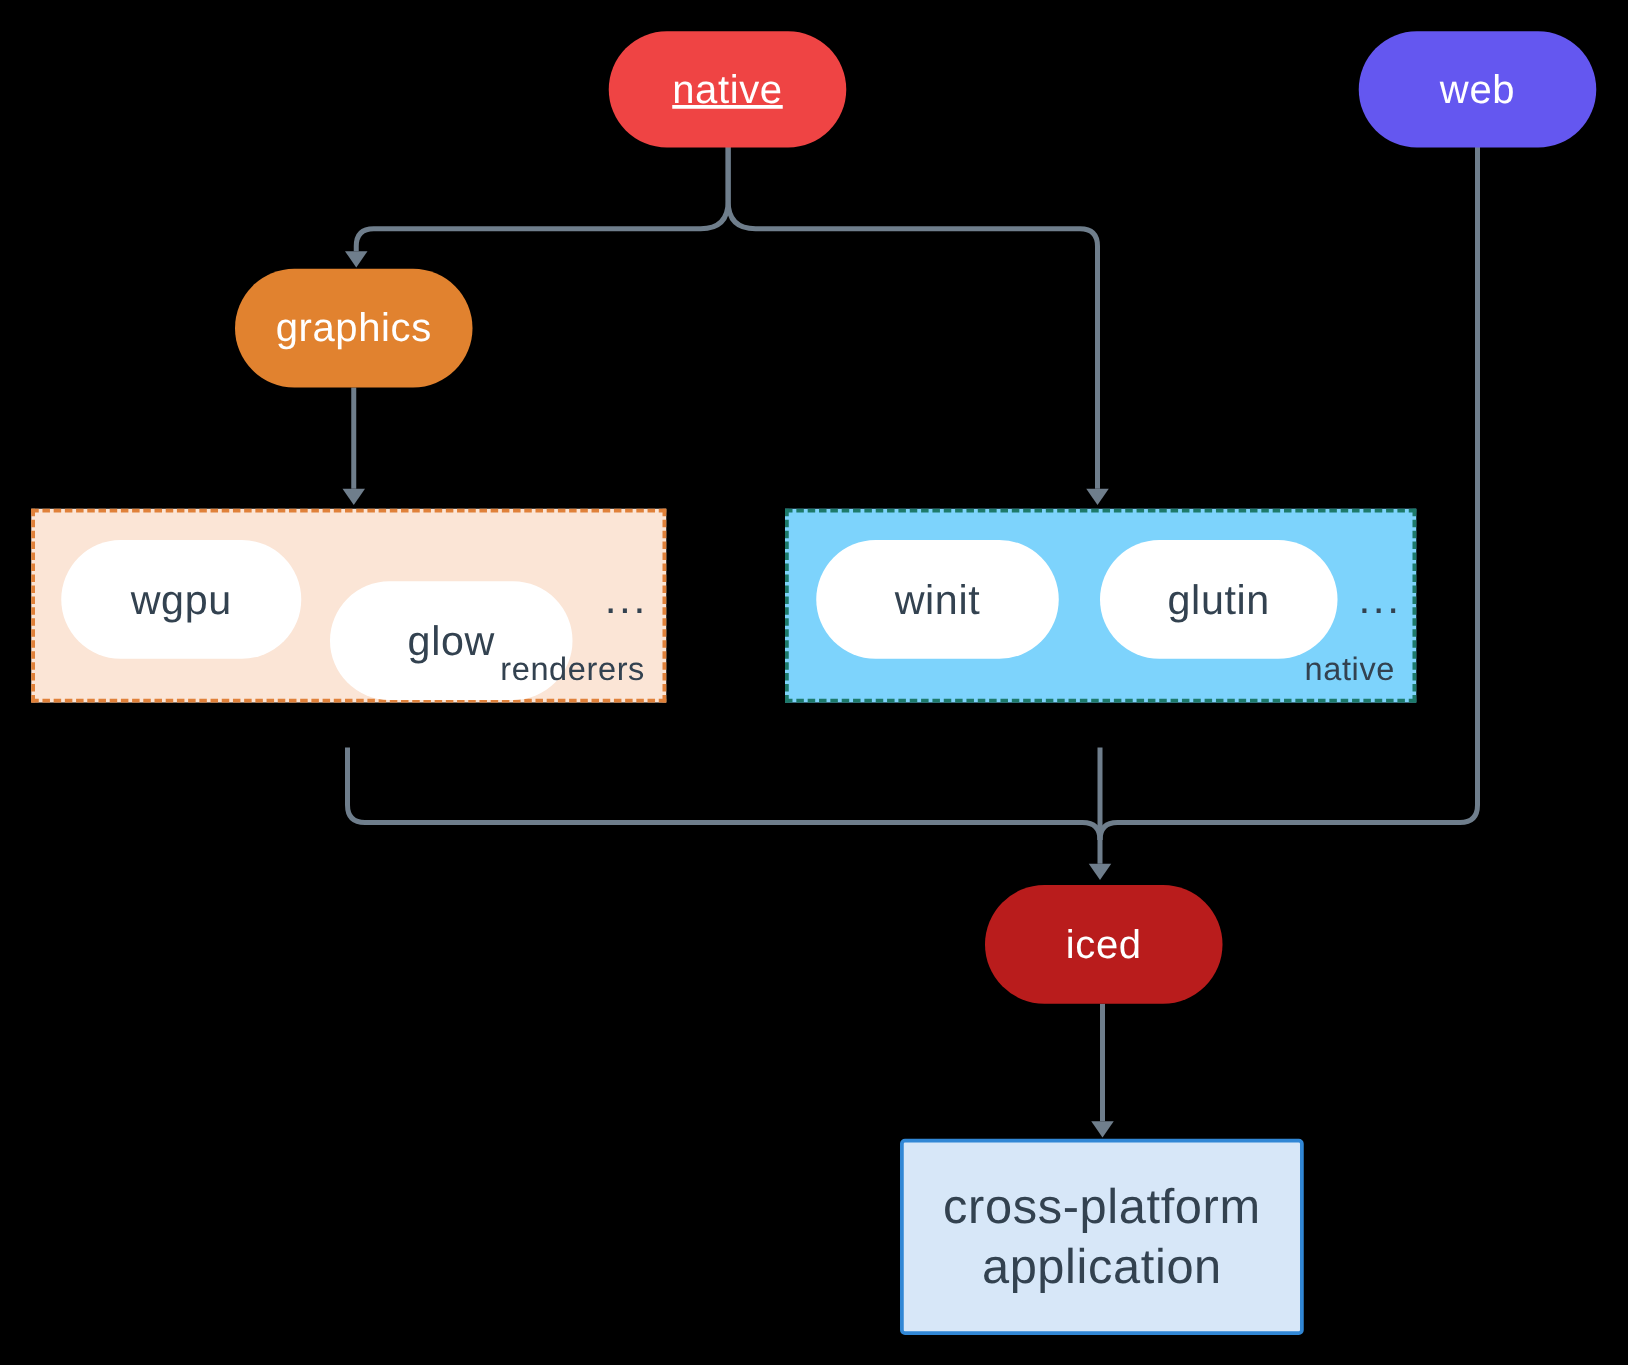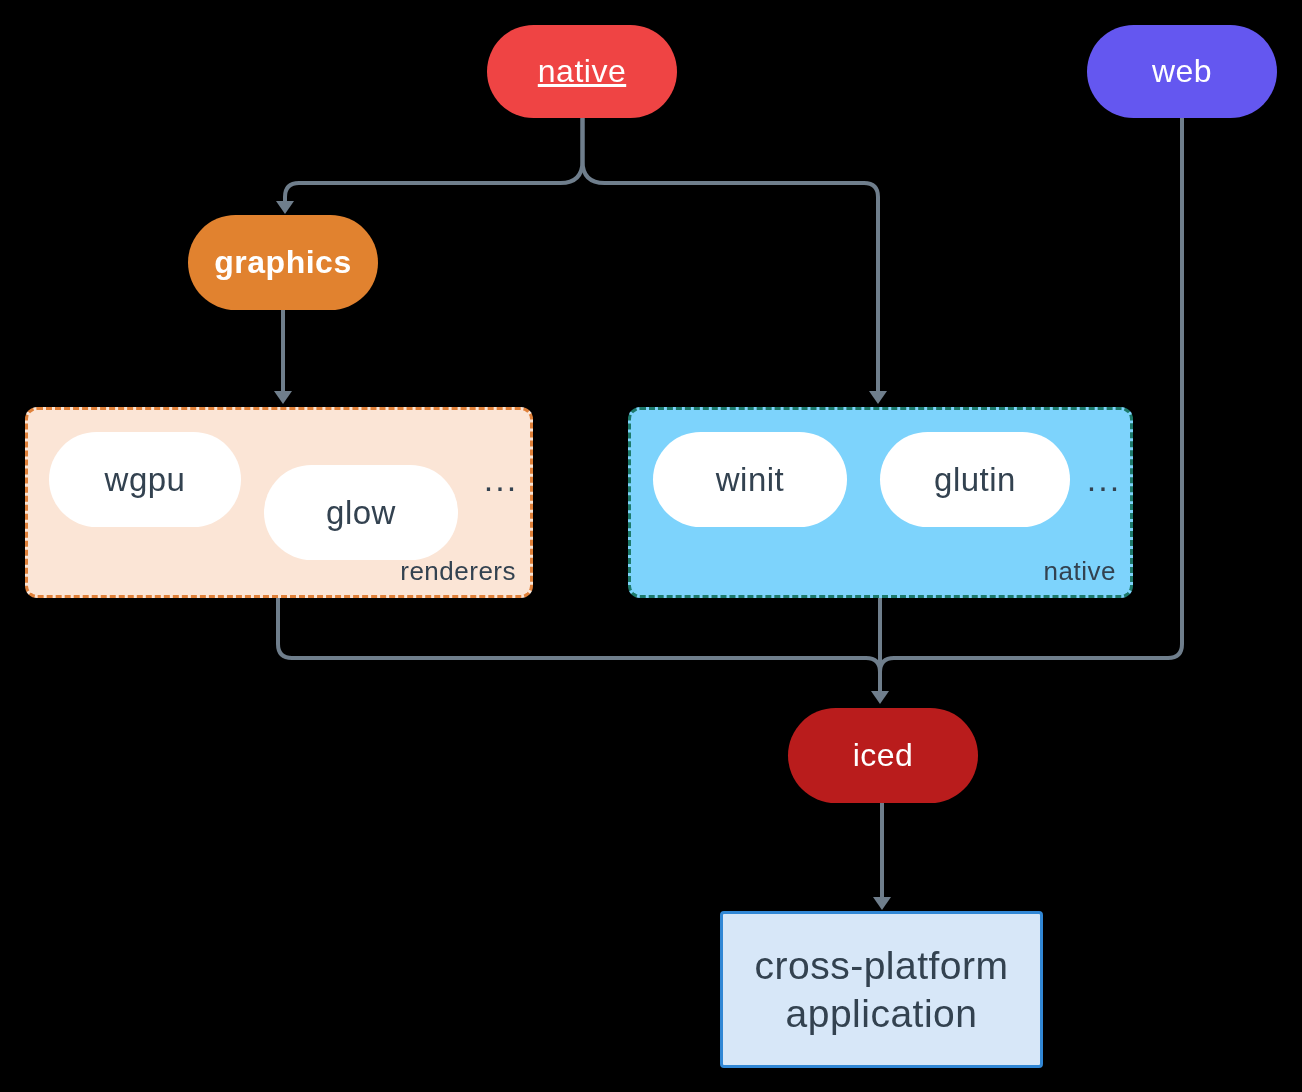--- a/index.html
+++ b/index.html
@@ -39,29 +39,29 @@
     border-radius: 999px;
     font-size: 32px;
     letter-spacing: 0.5px;
     white-space: nowrap;
   }
   .pill.colored { color: #ffffff; }
   .pill.white   { background: #ffffff; color: #334250; font-size: 33px; }
 
   .node-native   { left: 487px;  top: 25px;  width: 190px; height: 93px; background: #ef4444; text-decoration: underline; }
   .node-web      { left: 1087px; top: 25px;  width: 190px; height: 93px; background: #6457f0; text-align: center; }
-  .node-graphics { left: 188px;  top: 215px; width: 190px; height: 95px; background: #e1822f; font-weight: bold; }
+  .node-graphics { left: 188px;  top: 215px; width: 190px; height: 95px; background: #e1822f; }
   .node-iced     { left: 788px;  top: 708px; width: 190px; height: 95px; background: #b91c1c; }
 
   .group {
     position: absolute;
     top: 407px;
-    height: 191px;
+    height: 155px;
     box-sizing: border-box;
-    border-radius: 12px;
+    border-radius: 0;
   }
   .group-renderers {
     left: 25px;
     width: 508px;
     background: #fbe5d6;
     border: 3px dashed #e0813a;
   }
   .group-shells {
     left: 628px;
     width: 505px;

